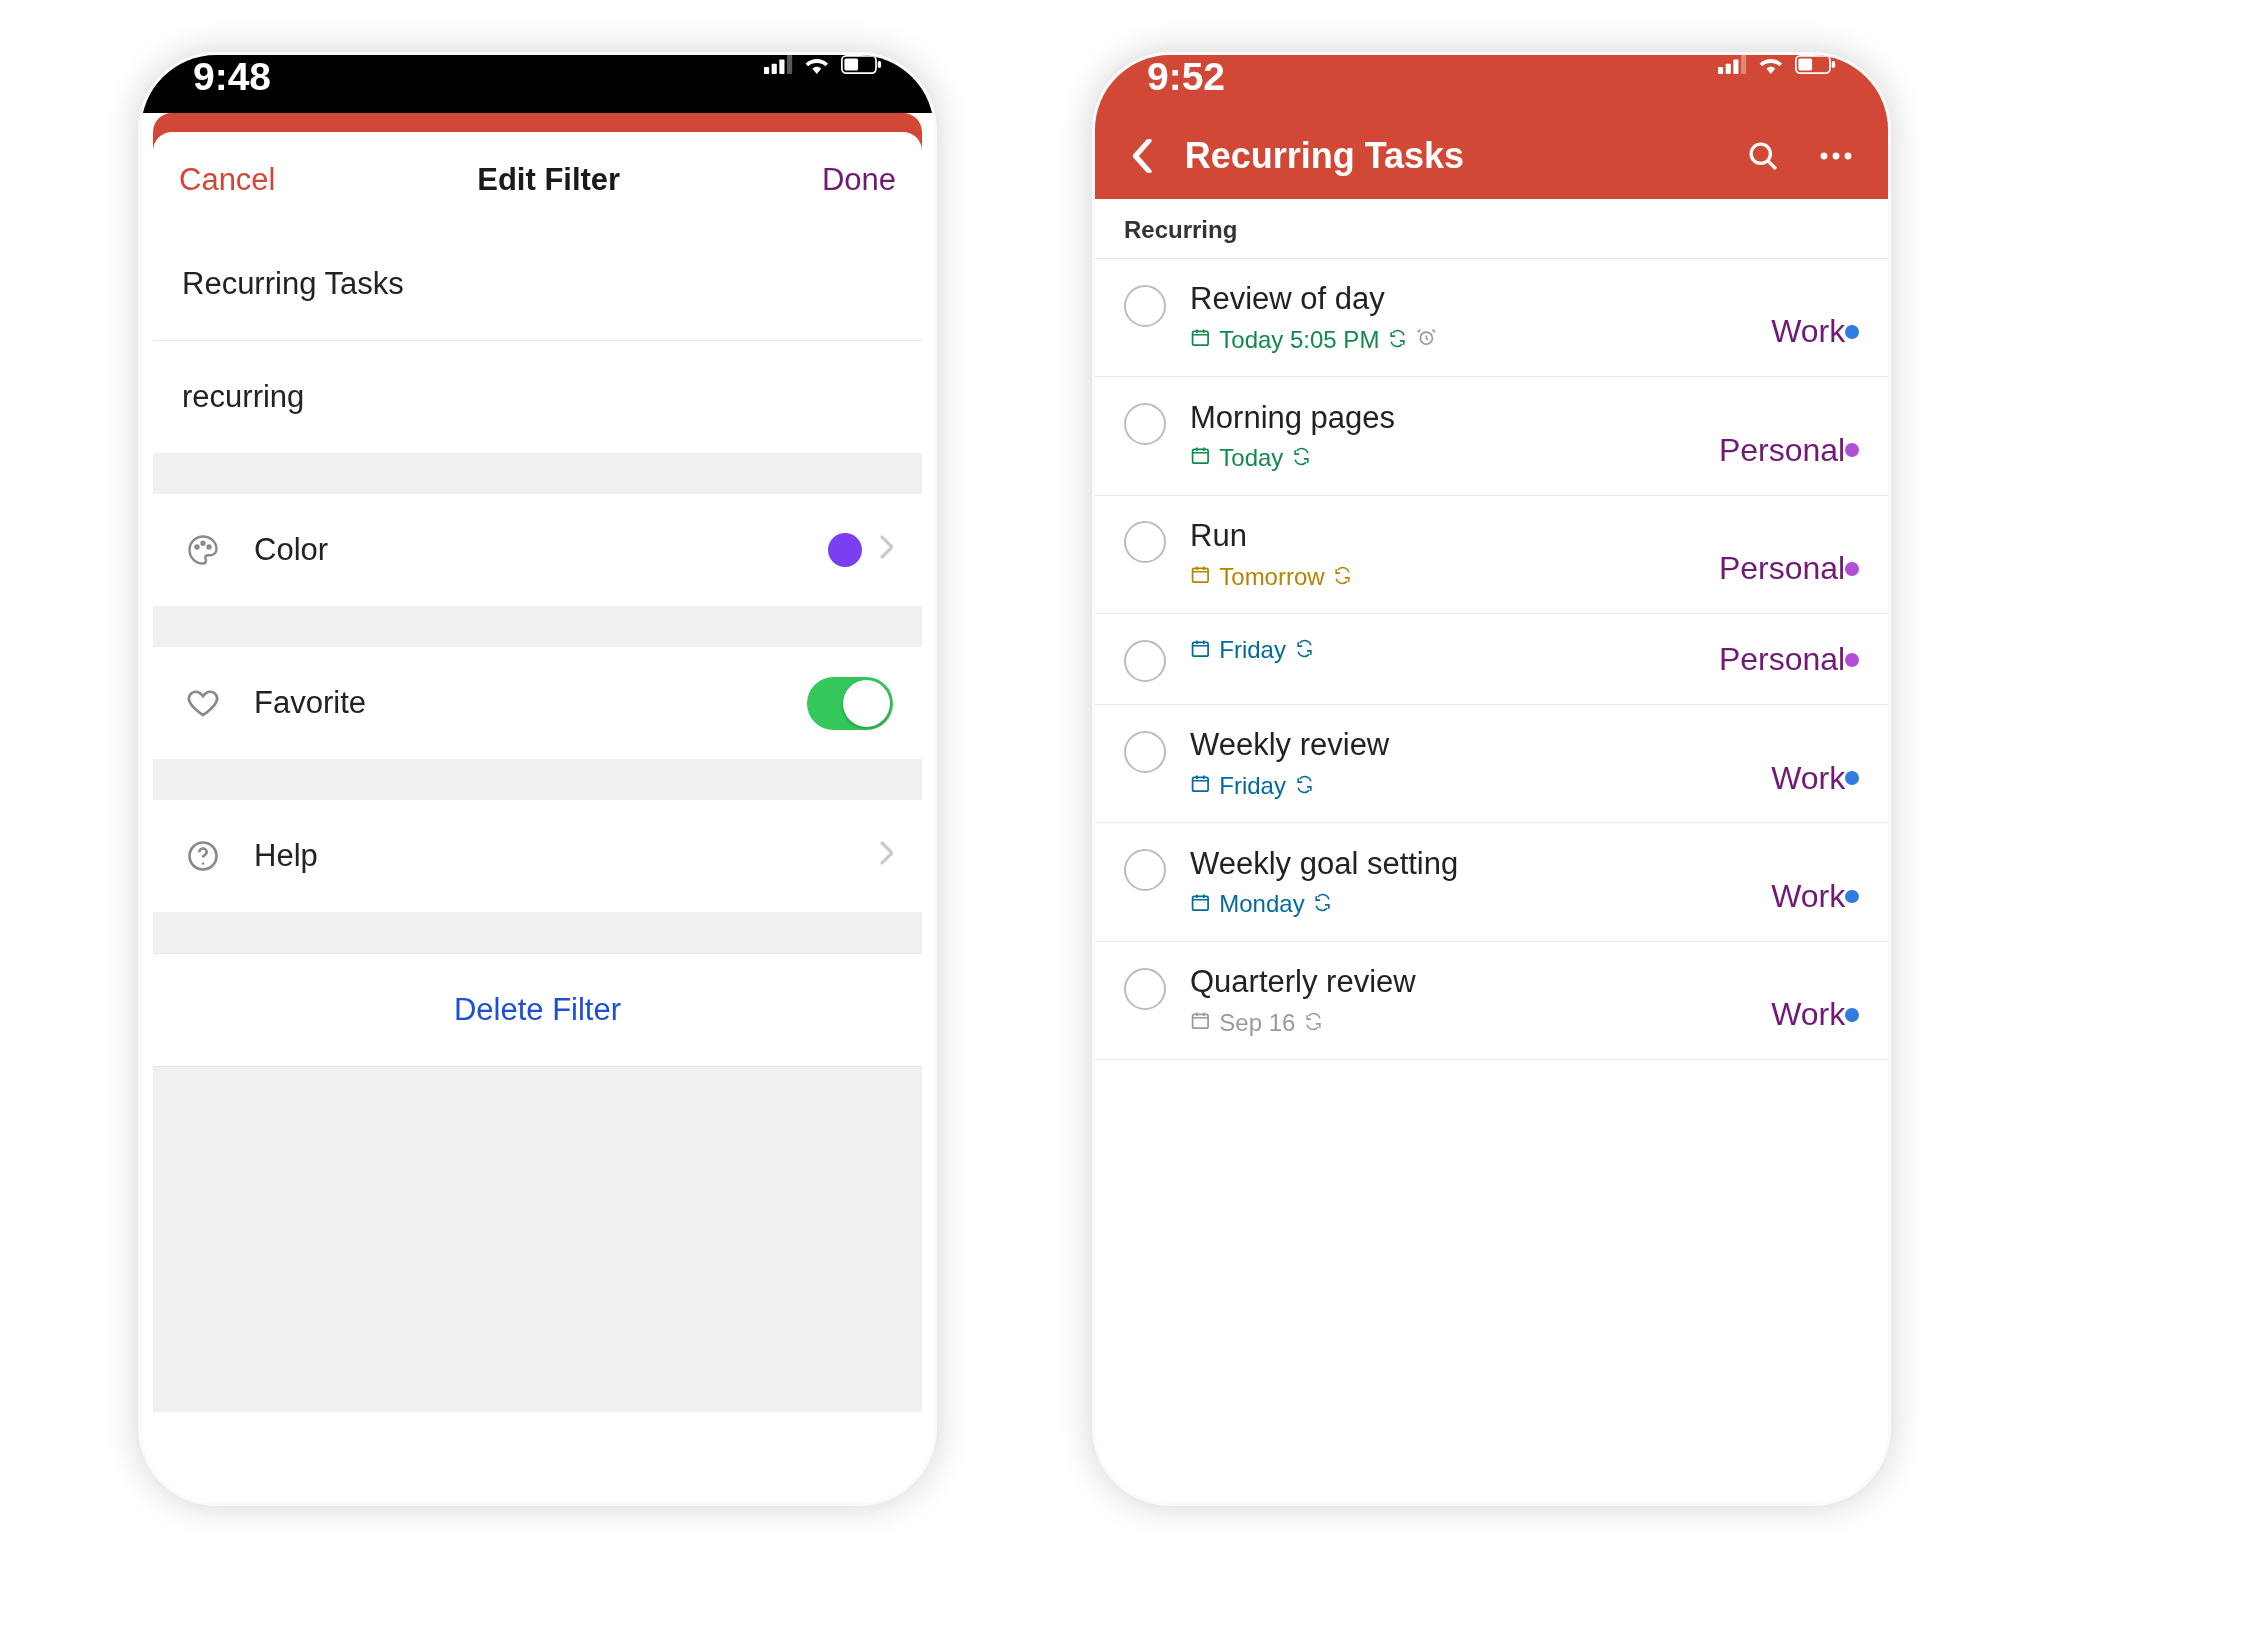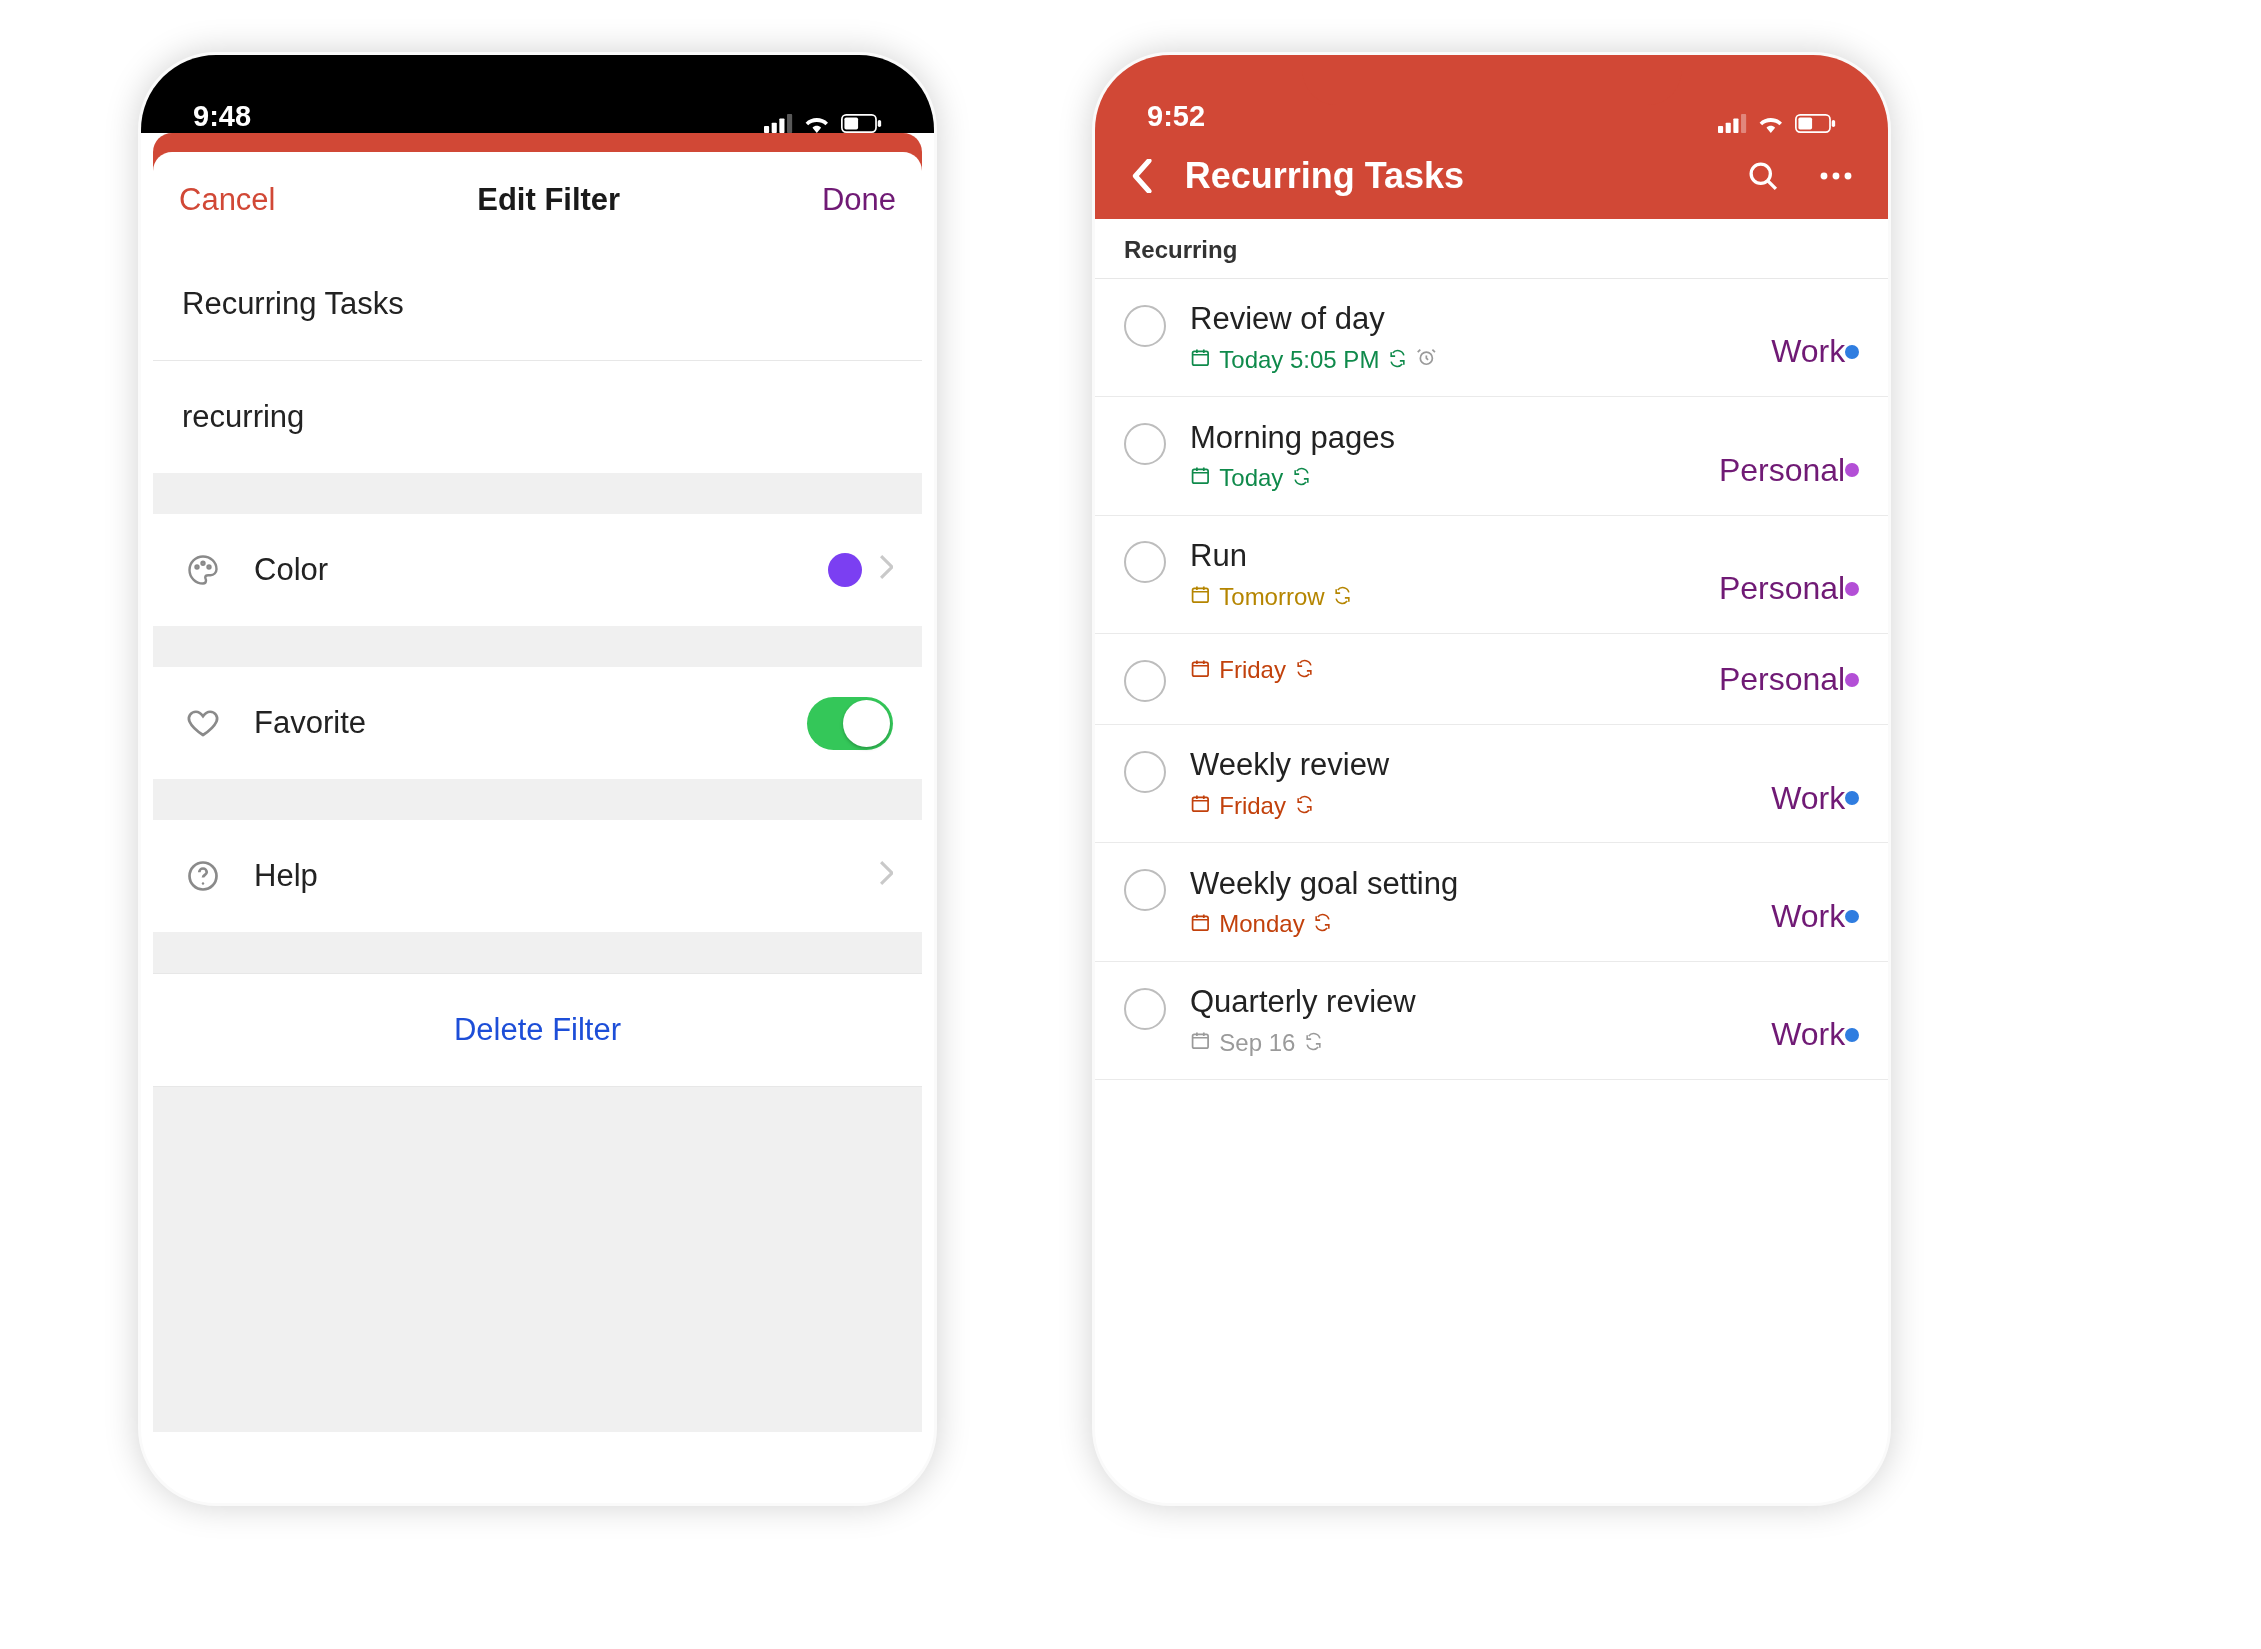--- a/index.html
+++ b/index.html
@@ -16,22 +16,22 @@
   border:3.4px solid #fafafa;
 }
 .notch{
   position:absolute;top:0;left:50%;transform:translateX(-50%);
   width:379px;height:50px;background:#000;
   border-bottom-left-radius:34px;border-bottom-right-radius:34px;
   z-index:5;
 }
 
 
-.statusbar{height:78px;display:flex;align-items:flex-end;justify-content:space-between;
-  padding:0 52px 0 52px;font-size:29px;font-weight:600}
+.statusbar{height:58px;display:flex;align-items:flex-start;justify-content:space-between;
+  padding:0 52px 0 52px;font-size:39px;font-weight:600}
 .statusbar.dark{background:#000;color:#fff}
 .statusbar.red{background:#d14836;color:#fff}
 .status-icons{display:flex;align-items:center;gap:10.3px}
 .status-icons svg{display:block}
 
 
 .p1-red-strip{height:43px;background:#d14836;border-top-left-radius:19px;border-top-right-radius:19px;margin:0 12px}
 .p1-sheet{background:#fff;border-top-left-radius:19px;border-top-right-radius:19px;margin:-24px 12px 0;}
 .p1-nav{display:flex;align-items:center;justify-content:space-between;
   padding:30px 26px;font-size:31px}
@@ -66,21 +66,21 @@
 .p2-section-head{font-size:24px;font-weight:600;color:#333;padding:17px 29px 13.8px;border-bottom:0.9px solid #e7e7e7}
 .task{display:flex;padding:22.4px 29px;border-bottom:0.9px solid #eaeaea;align-items:flex-start}
 .task .checkbox{width:38px;height:38px;border-radius:50%;border:2.6px solid #bdbdbd;flex:0 0 38px;margin-right:24px;margin-top:3.4px}
 .task .body{flex:1}
 .task .name{font-size:31px;color:#222;margin-bottom:8.6px}
 .task .meta{display:flex;align-items:center;gap:8.6px;font-size:24px}
 .task .right{display:flex;align-items:center;font-size:32px;color:#701a75;align-self:flex-end;padding-bottom:3.4px}
 .proj-dot{width:13.8px;height:13.8px;border-radius:50%}
 .c-green{color:#0f8a4b}
 .c-amber{color:#b58500}
-.c-purple{color:#c2410c}
+.c-purple{color:#0369a1}
 .c-grey{color:#9a9a9a}
 .alarm{color:#9a9a9a}
 
 
 .svgicon{display:inline-block}
 </style>
 </head>
 <body>
 
 <div class="canvas">

